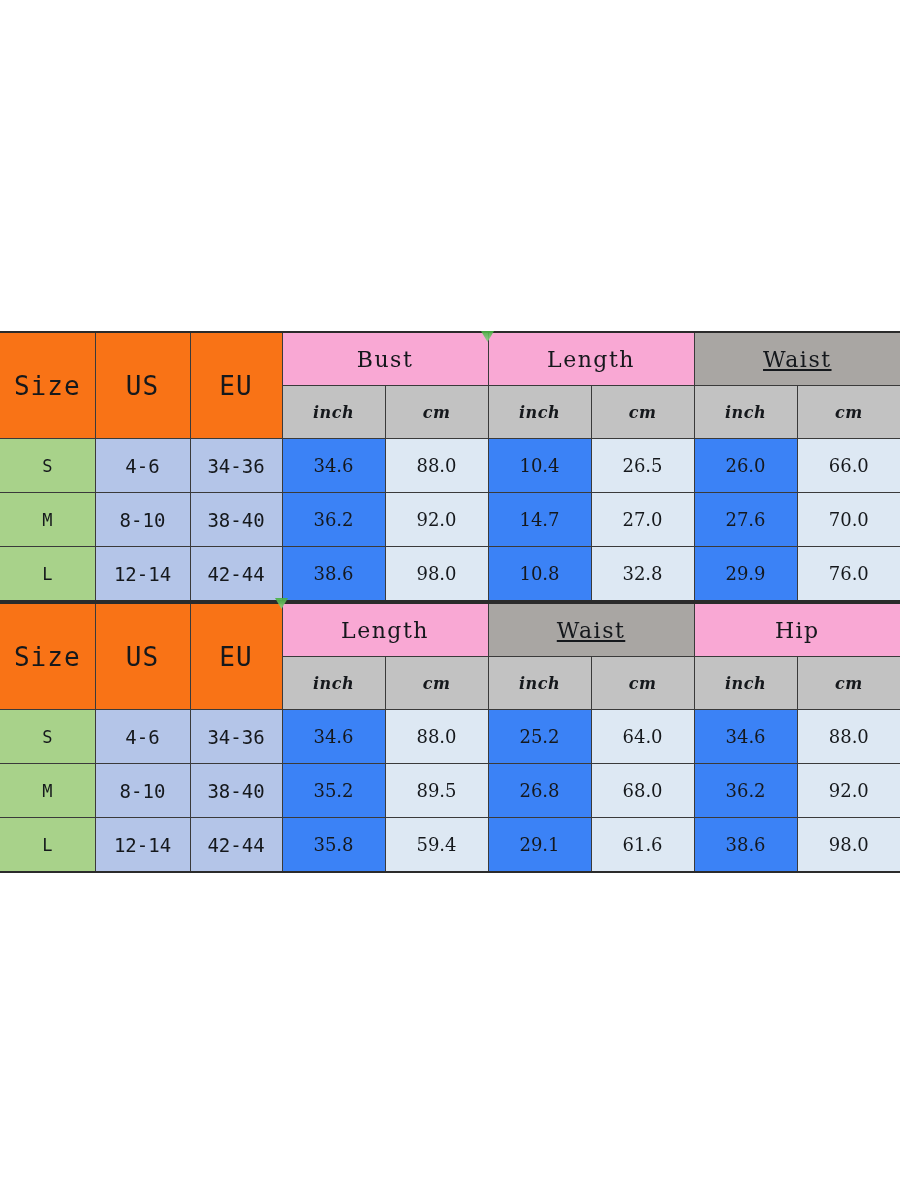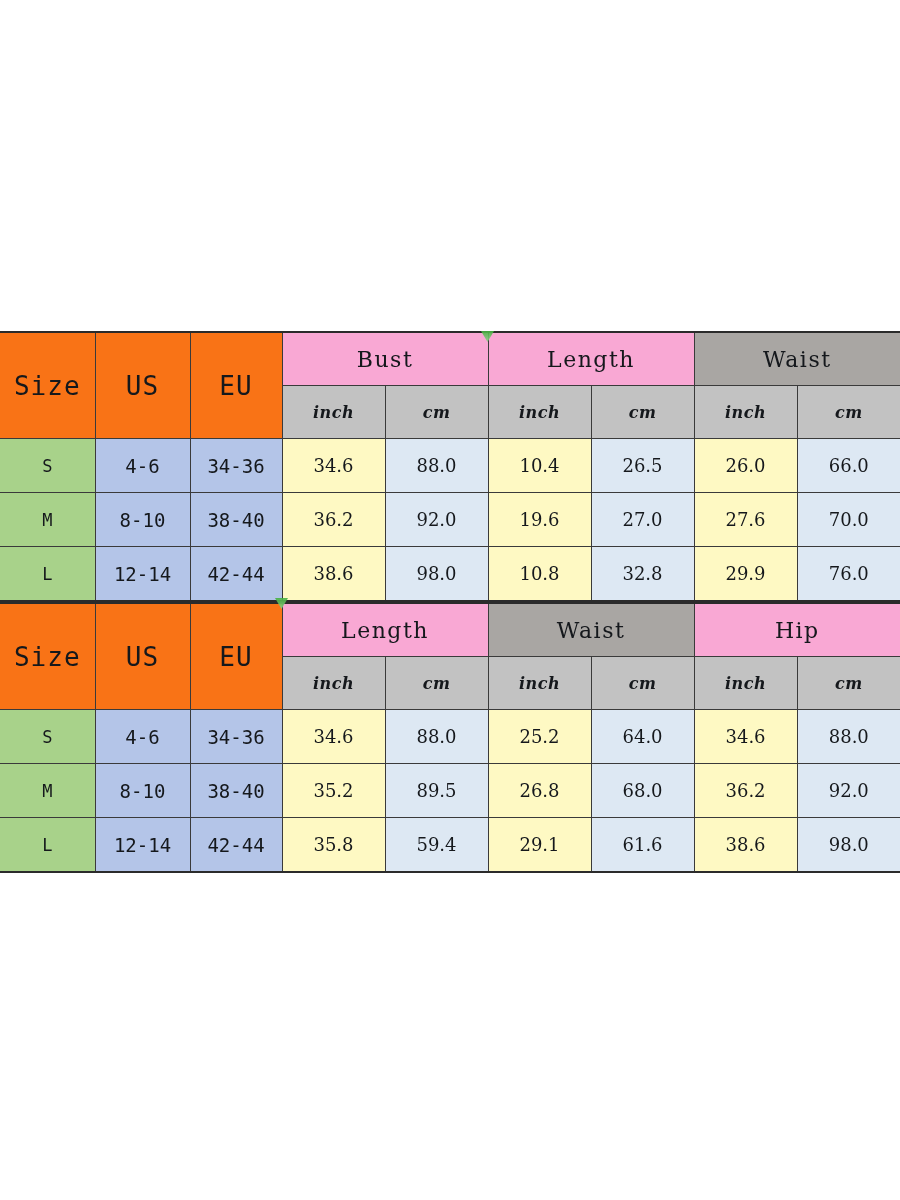--- a/index.html
+++ b/index.html
@@ -56,20 +56,21 @@
   }
   .hdr-group {
     background: #f9a8d4;
     font-family: "DejaVu Serif", serif;
     font-size: 22px;
     letter-spacing: 1.5px;
     height: 52px;
   }
   .hdr-group.dark {
     background: #a9a6a3;
+    text-decoration: underline;
   }
   .hdr-unit {
     background: #c2c2c2;
     font-family: "DejaVu Serif", serif;
     font-style: italic;
     font-weight: bold;
     font-size: 16px;
     height: 52px;
     letter-spacing: 0.5px;
   }
@@ -82,21 +83,21 @@
     height: 53px;
   }
   .cell-blue {
     background: #b4c5e8;
     font-family: "DejaVu Sans Mono", monospace;
     font-size: 19px;
     height: 53px;
     margin-left: 10px;
   }
   .cell-inch {
-    background: #fef9c3;
+    background: #3b82f6;
     font-family: "DejaVu Serif", serif;
     font-size: 18px;
     height: 53px;
   }
   .cell-cm {
     background: #dde8f3;
     font-family: "DejaVu Serif", serif;
     font-size: 18px;
     height: 53px;
     margin-top: 16px;
@@ -160,21 +161,21 @@
         <td class="cell-cm">26.5</td>
         <td class="cell-inch">26.0</td>
         <td class="cell-cm">66.0</td>
       </tr>
       <tr>
         <td class="cell-size">M</td>
         <td class="cell-blue">8-10</td>
         <td class="cell-blue">38-40</td>
         <td class="cell-inch">36.2</td>
         <td class="cell-cm">92.0</td>
-        <td class="cell-inch">19.6</td>
+        <td class="cell-inch">14.7</td>
         <td class="cell-cm">27.0</td>
         <td class="cell-inch">27.6</td>
         <td class="cell-cm">70.0</td>
       </tr>
       <tr>
         <td class="cell-size">L</td>
         <td class="cell-blue">12-14</td>
         <td class="cell-blue">42-44</td>
         <td class="cell-inch">38.6</td>
         <td class="cell-cm">98.0</td>

